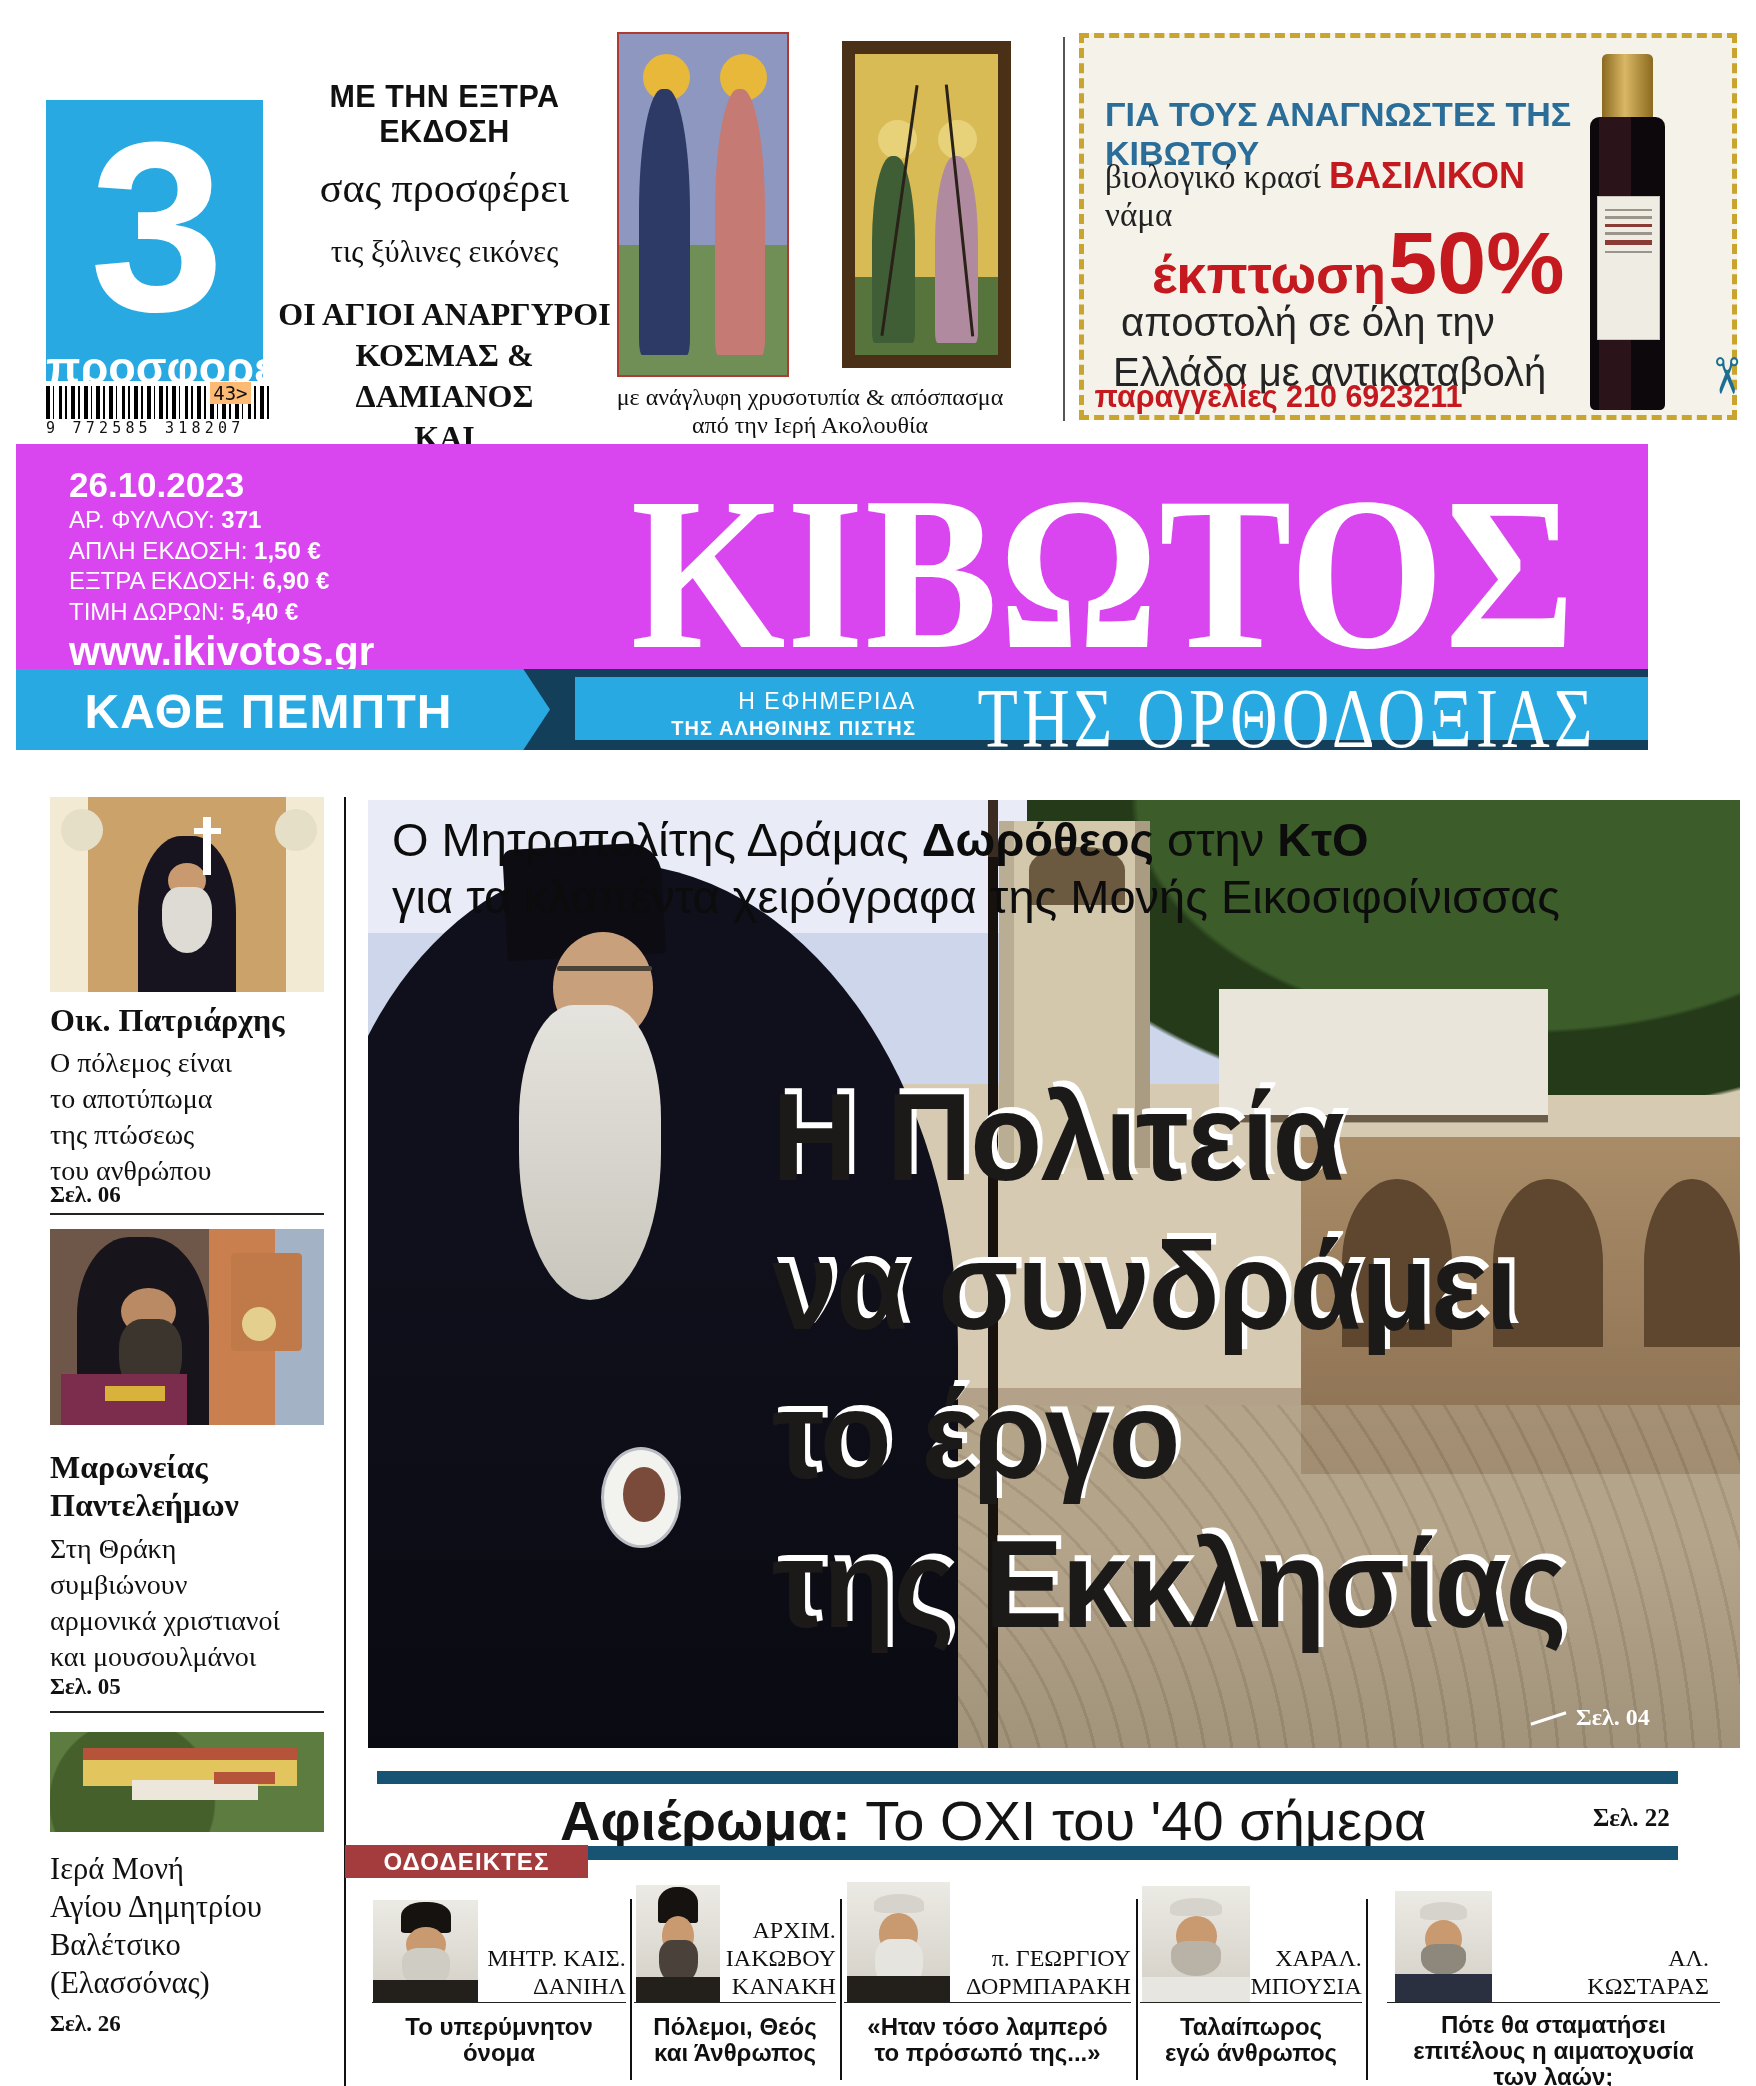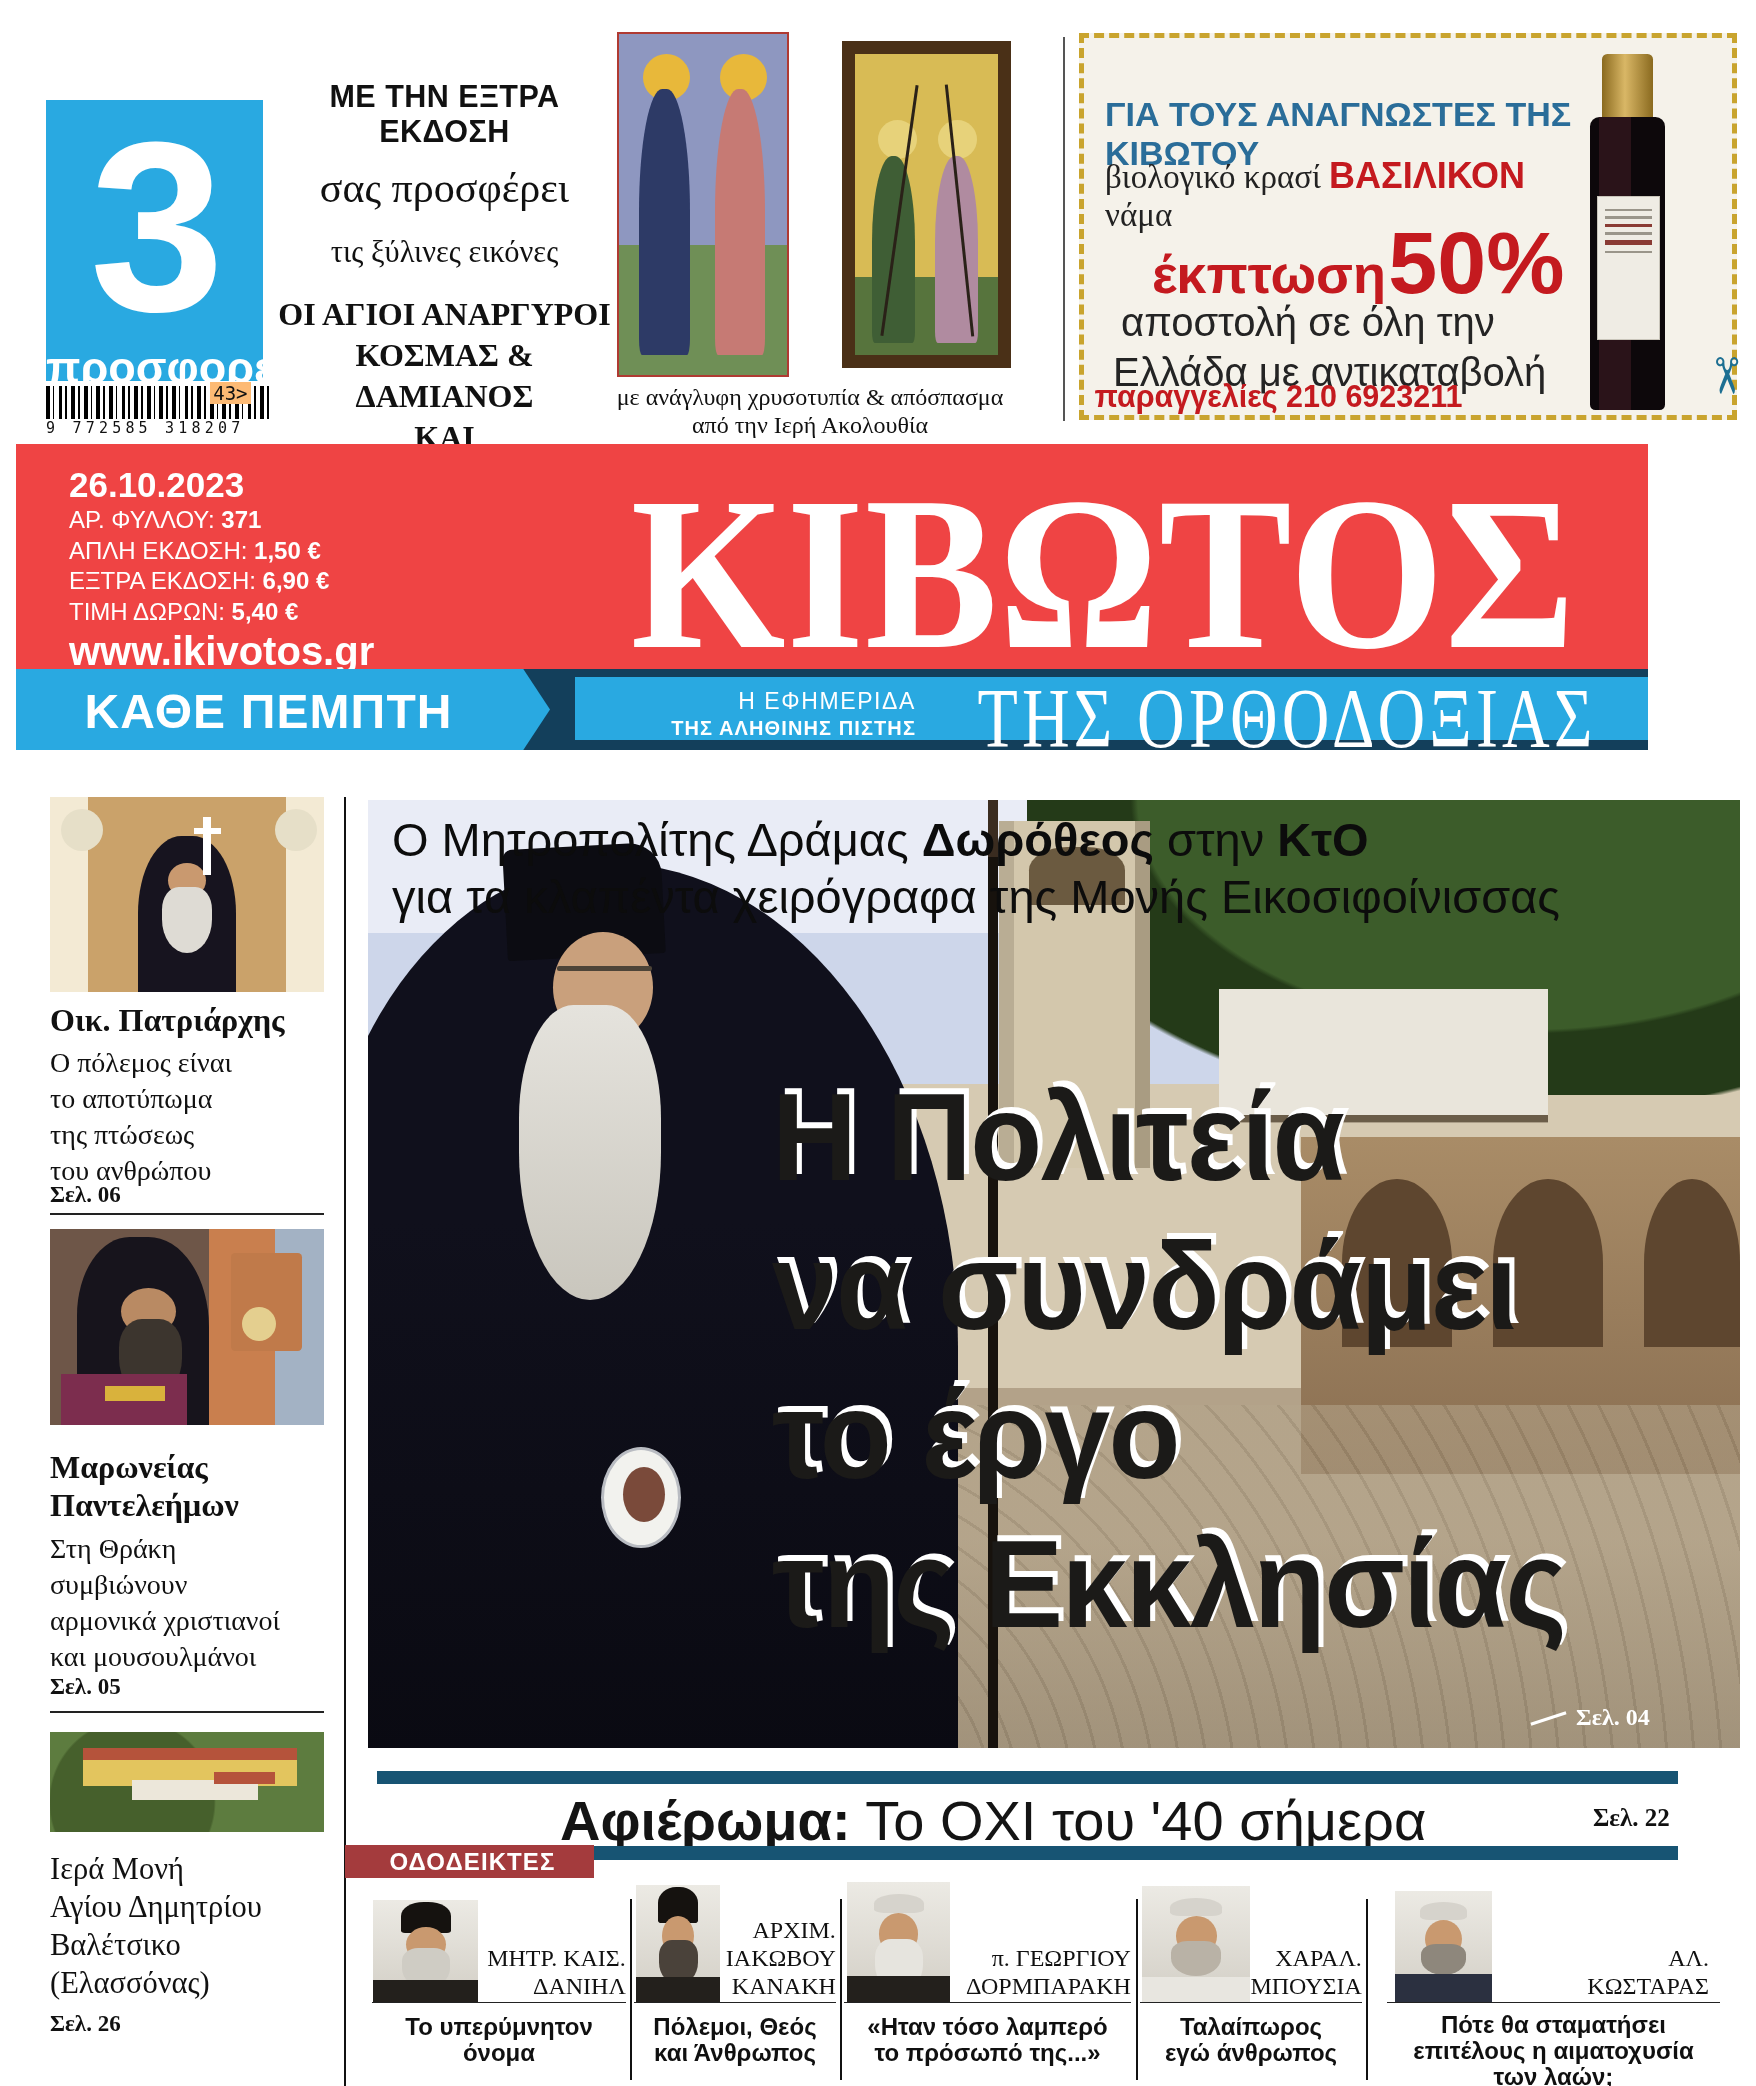--- a/index.html
+++ b/index.html
@@ -46,21 +46,21 @@
   .cp-ord{font-size:30.5px;font-weight:bold;color:#c41a1f;}
   .scissors{font-size:50px;color:#1d6f92;transform:rotate(90deg);}
 
   
   .bottle-body{background:linear-gradient(90deg,#0d080b 0 12%,#2a1319 12% 55%,#0d080b 55% 100%);border-radius:9.5px 9.5px 5.3px 5.3px;}
   .bottle-cap{background:linear-gradient(90deg,#8a6a1f,#d9b766 45%,#8a6a1f);border-radius:5.3px 5.3px 0 0;}
   .bottle-label{background:#efece4;border:0.5px solid #c9c5ba;}
   .lbl-line{background:#9a958a;height:2.6px;margin:5.3px 7.4px 0 7.4px;}
 
   
-  .mast{background:#ef4444;}
+  .mast{background:#d946ef;}
   .mh-date{font-size:35px;font-weight:bold;}
   .mh-i{font-size:24px;}
   .mh-site{font-size:40px;font-weight:bold;}
   .mh-logo{font-family:"Liberation Serif","DejaVu Serif",serif;font-size:203px;font-weight:bold;letter-spacing:1.1px;transform:scale(0.98,1.08);transform-origin:center top;}
 
   
   .band-bg{background:#133f5b;}
   .band-box{background:#29a9e1;}
   .band-left-t{font-size:48px;font-weight:bold;letter-spacing:1.1px;}
   .band-sm1{font-size:23px;letter-spacing:1.6px;}
@@ -316,21 +316,21 @@
     <div class="abs" style="left:1162px;top:917px;width:37px;height:3.2px;background:#fff;transform:rotate(-18deg);"></div>
     <div class="abs ph-page ser" style="left:1208px;top:904px;">Σελ. 04</div>
   </div>
 
   <div class="abs fbar" style="left:377px;top:1771px;width:1301px;height:12.6px;"></div>
   <div class="abs feat-t" style="left:560px;top:1788px;white-space:nowrap;">
     <span class="b">Αφιέρωμα:</span><span> Το ΟΧΙ του '40 σήμερα</span>
   </div>
   <div class="abs feat-p ser" style="left:1593px;top:1804px;">Σελ. 22</div>
   <div class="abs fbar" style="left:377px;top:1846px;width:1301px;height:13.7px;"></div>
-  <div class="abs redbox ctr" style="left:345px;top:1845px;width:243px;height:33px;padding-left:6px;">
+  <div class="abs redbox ctr" style="left:345px;top:1845px;width:243px;height:33px;">
     <span class="wh" style="line-height:33px;">ΟΔΟΔΕΙΚΤΕΣ</span>
   </div>
 
   <div class="abs cdiv" style="left:630px;top:1899px;height:181px;"></div>
   <div class="abs cdiv" style="left:840px;top:1899px;height:181px;"></div>
   <div class="abs cdiv" style="left:1136px;top:1899px;height:181px;"></div>
   <div class="abs cdiv" style="left:1366px;top:1899px;height:181px;"></div>
 
   <div class="abs" style="left:368px;top:1894px;width:262px;height:193px;">
     <div class="cph" style="left:5.3px;bottom:84px;width:105px;height:103px;">

